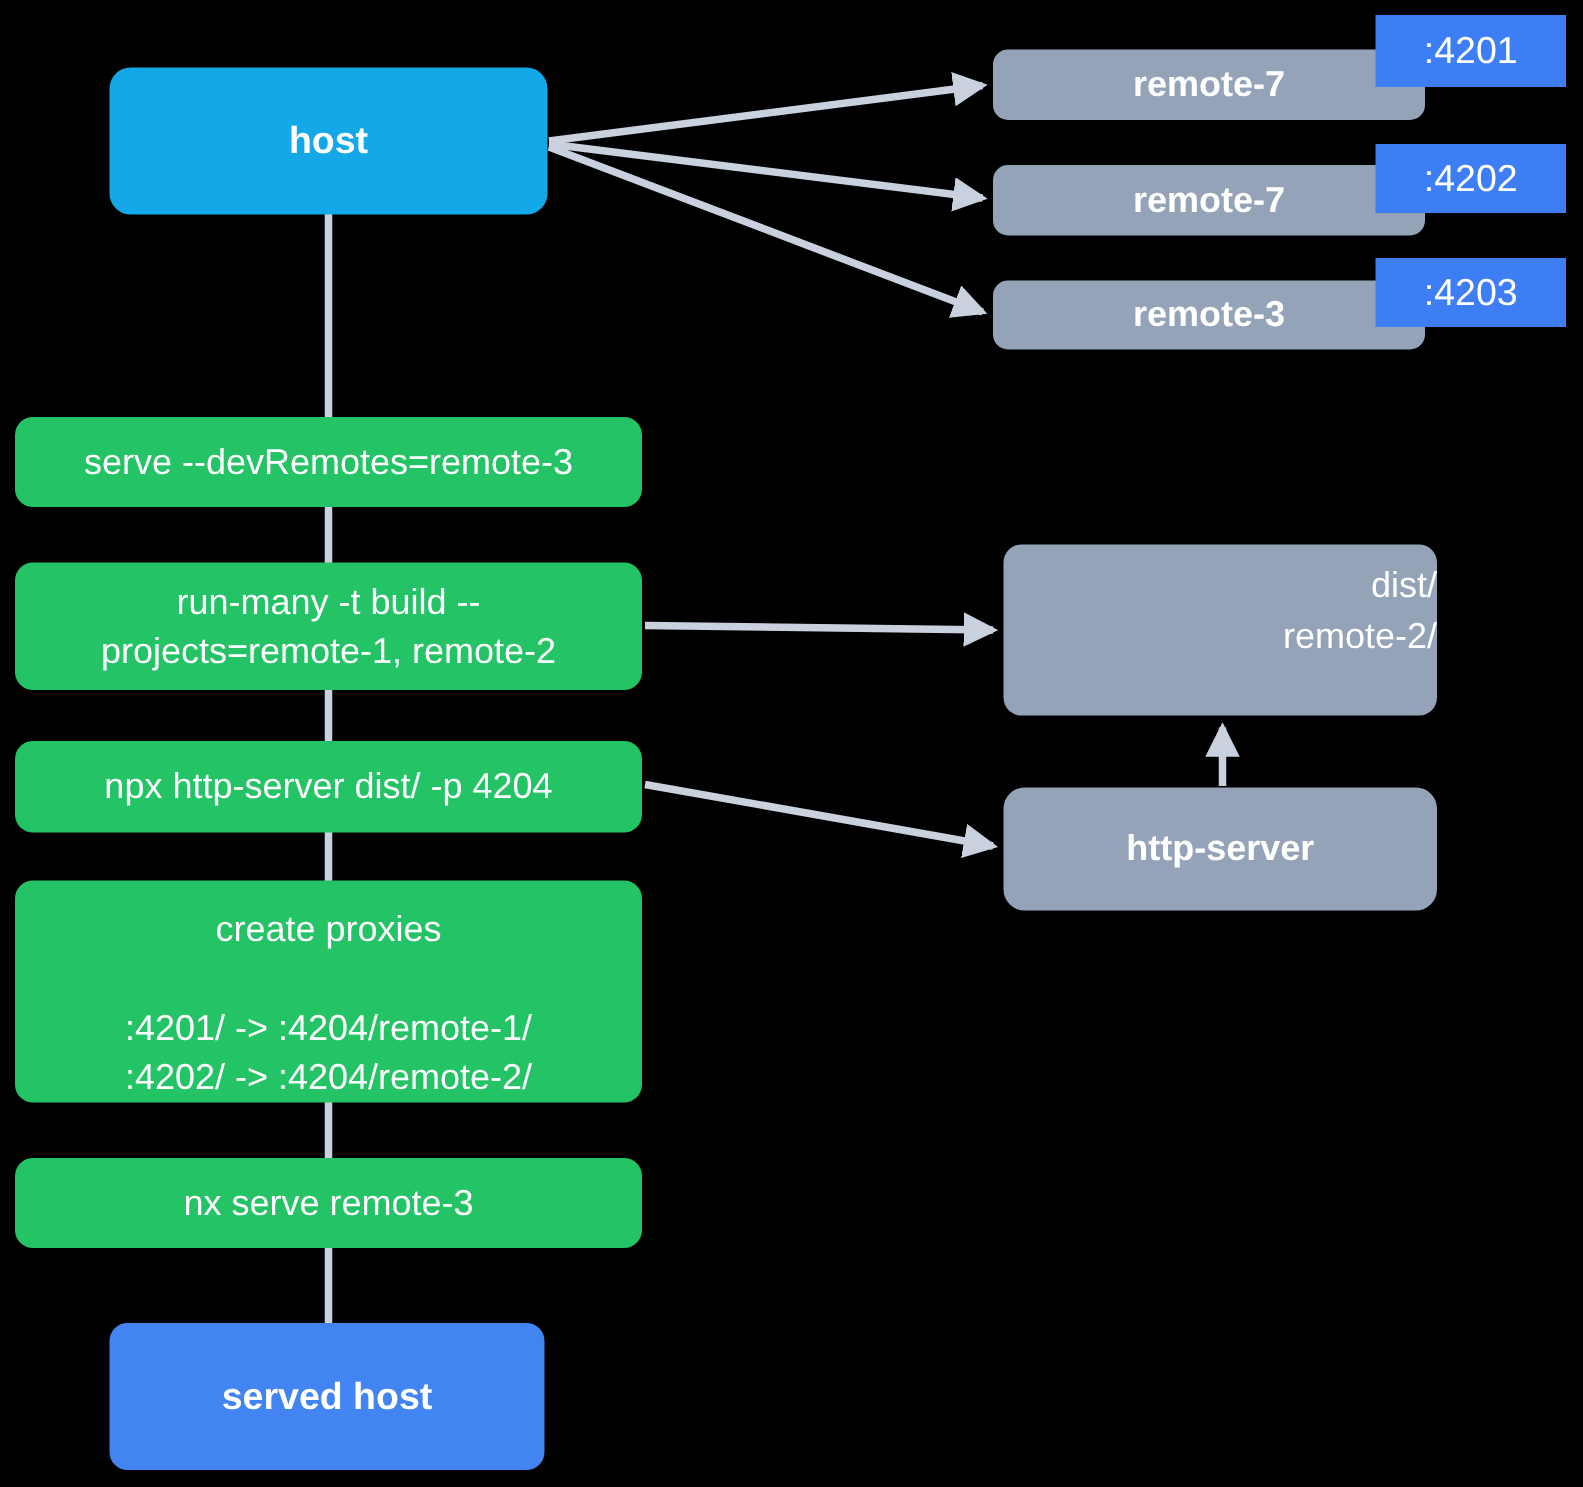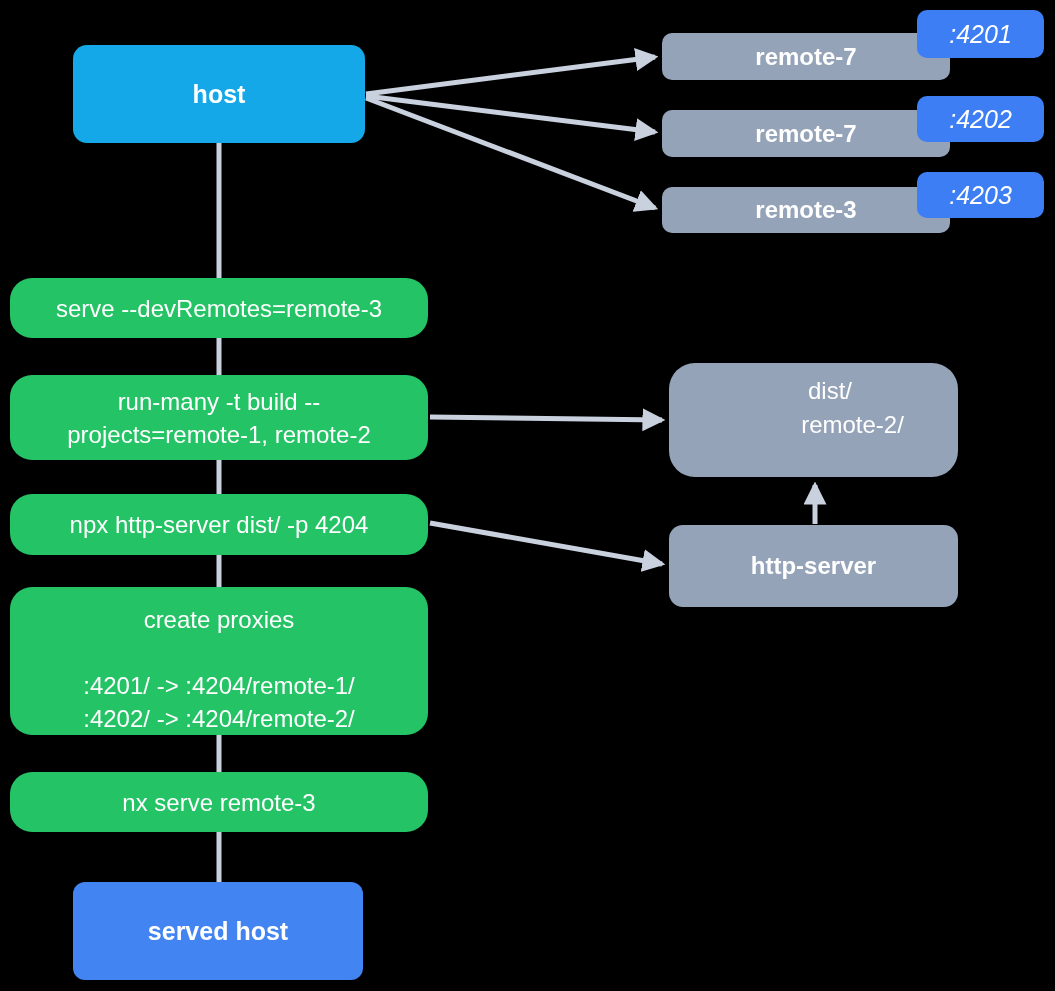--- a/index.html
+++ b/index.html
@@ -28,37 +28,37 @@
     color:var(--text-white);text-align:center;
   }
   .host{left:73px;top:45px;width:292px;height:98px;background:var(--host-cyan);
         border-radius:14px;font-weight:bold;font-size:25px;}
   .remote{left:662px;width:288px;background:var(--node-slate);
         border-radius:10px;font-weight:bold;font-size:24px;}
   .remote-1{top:33px;height:47px;}
   .remote-2{top:110px;height:47px;}
   .remote-3{top:187px;height:46px;}
   .badge{left:917px;width:127px;background:var(--port-blue);
-        border-radius:10px;font-size:25px;font-style:italic;}
+        border-radius:0;font-size:25px;}
   .badge-1{top:10px;height:48px;}
   .badge-2{top:96px;height:46px;}
   .badge-3{top:172px;height:46px;}
   .step{left:10px;width:418px;background:var(--step-green);
-        border-radius:22px;font-size:24px;line-height:33px;flex-direction:column;}
+        border-radius:12px;font-size:24px;line-height:33px;flex-direction:column;}
   .step-serve{top:278px;height:60px;}
   .step-runmany{top:375px;height:85px;}
   .step-npx{top:494px;height:61px;}
   .step-proxies{top:587px;height:148px;justify-content:flex-end;padding-top:12px;}
   .step-proxies .spacer{height:33px;}
   .step-nxserve{top:772px;height:60px;}
   .served{left:73px;top:882px;width:290px;height:98px;background:var(--served-blue);
         border-radius:12px;font-weight:bold;font-size:25px;}
   .distbox{left:669px;top:363px;width:289px;height:114px;background:var(--node-slate);
-        border-radius:26px;font-size:24px;line-height:34px;
-        display:block;text-align:center;padding:11px 0 0 33px;}
+        border-radius:12px;font-size:24px;line-height:34px;
+        display:block;text-align:right;padding:11px 0 0 33px;}
   .distbox .indent{padding-left:45px;}
   .httpbox{left:669px;top:525px;width:289px;height:82px;background:var(--node-slate);
         border-radius:14px;font-weight:bold;font-size:24px;}
 </style>
 </head>
 <body>
 
 <div class="canvas">
 
   <svg class="connectors" width="1055" height="991" viewBox="0 0 1055 991">

